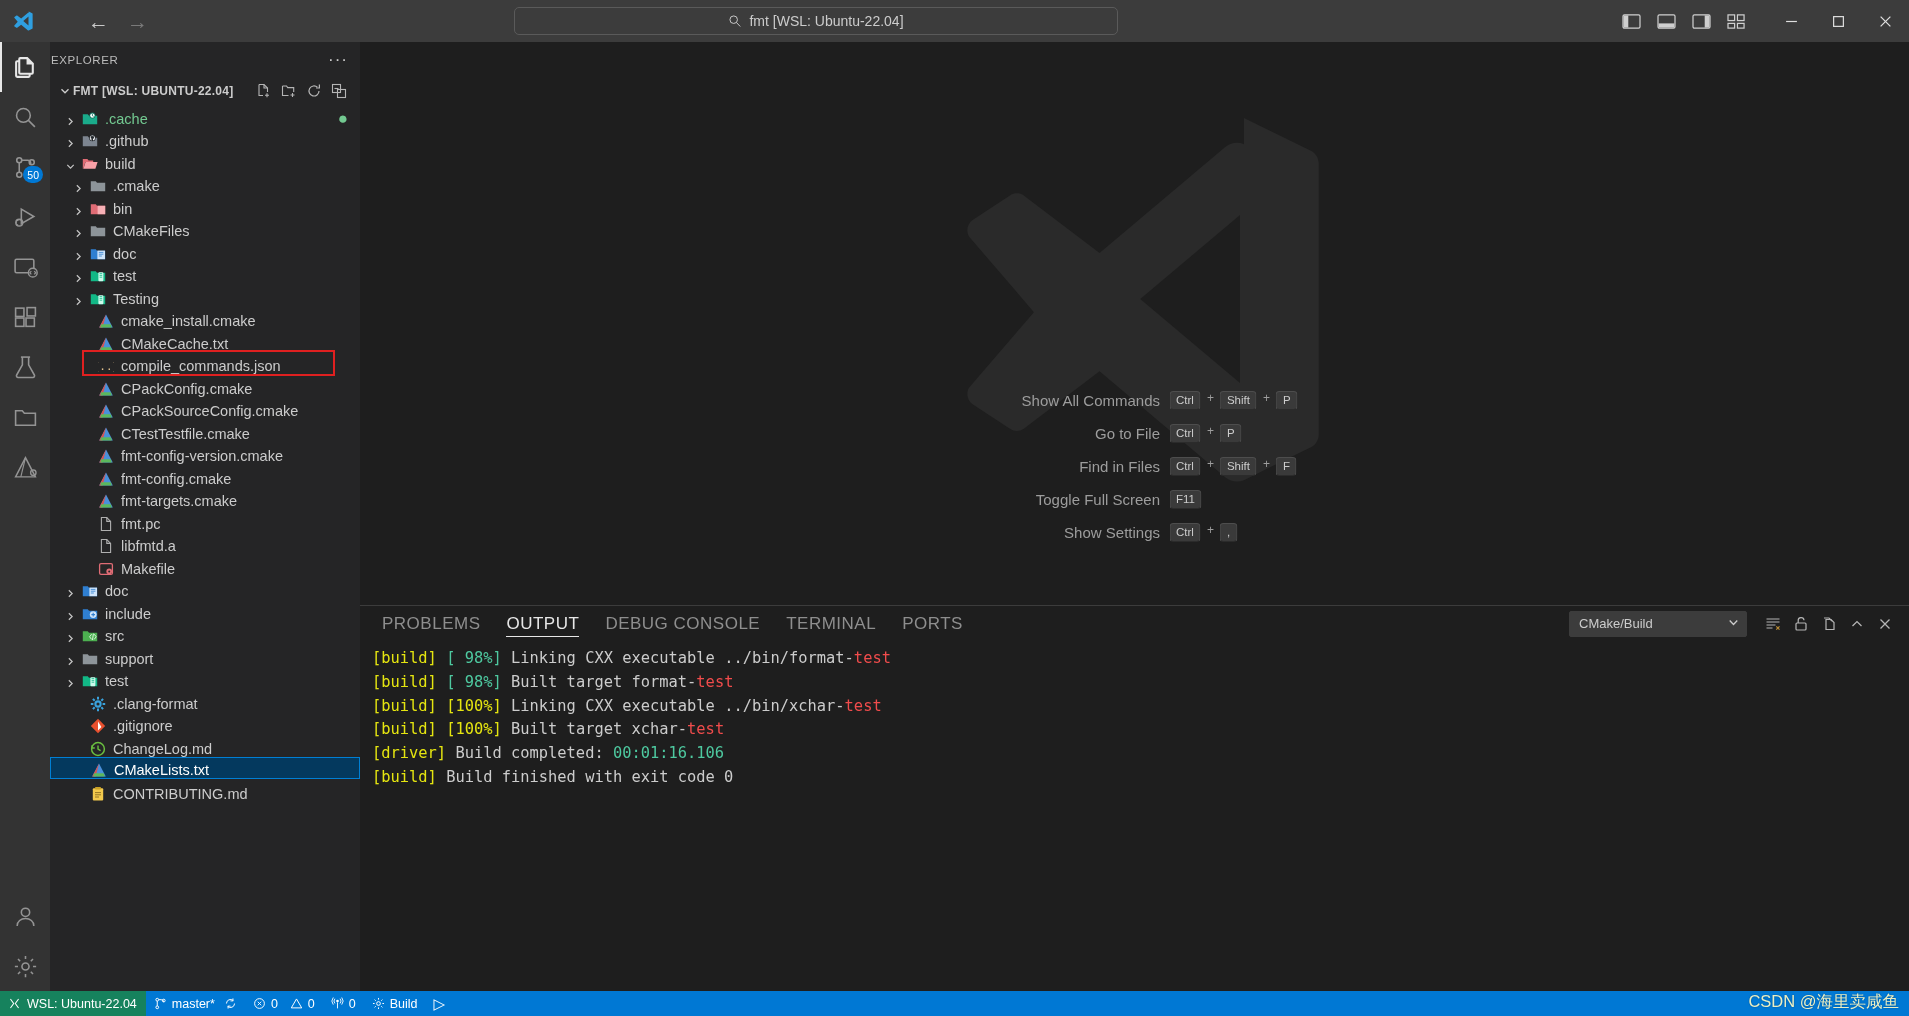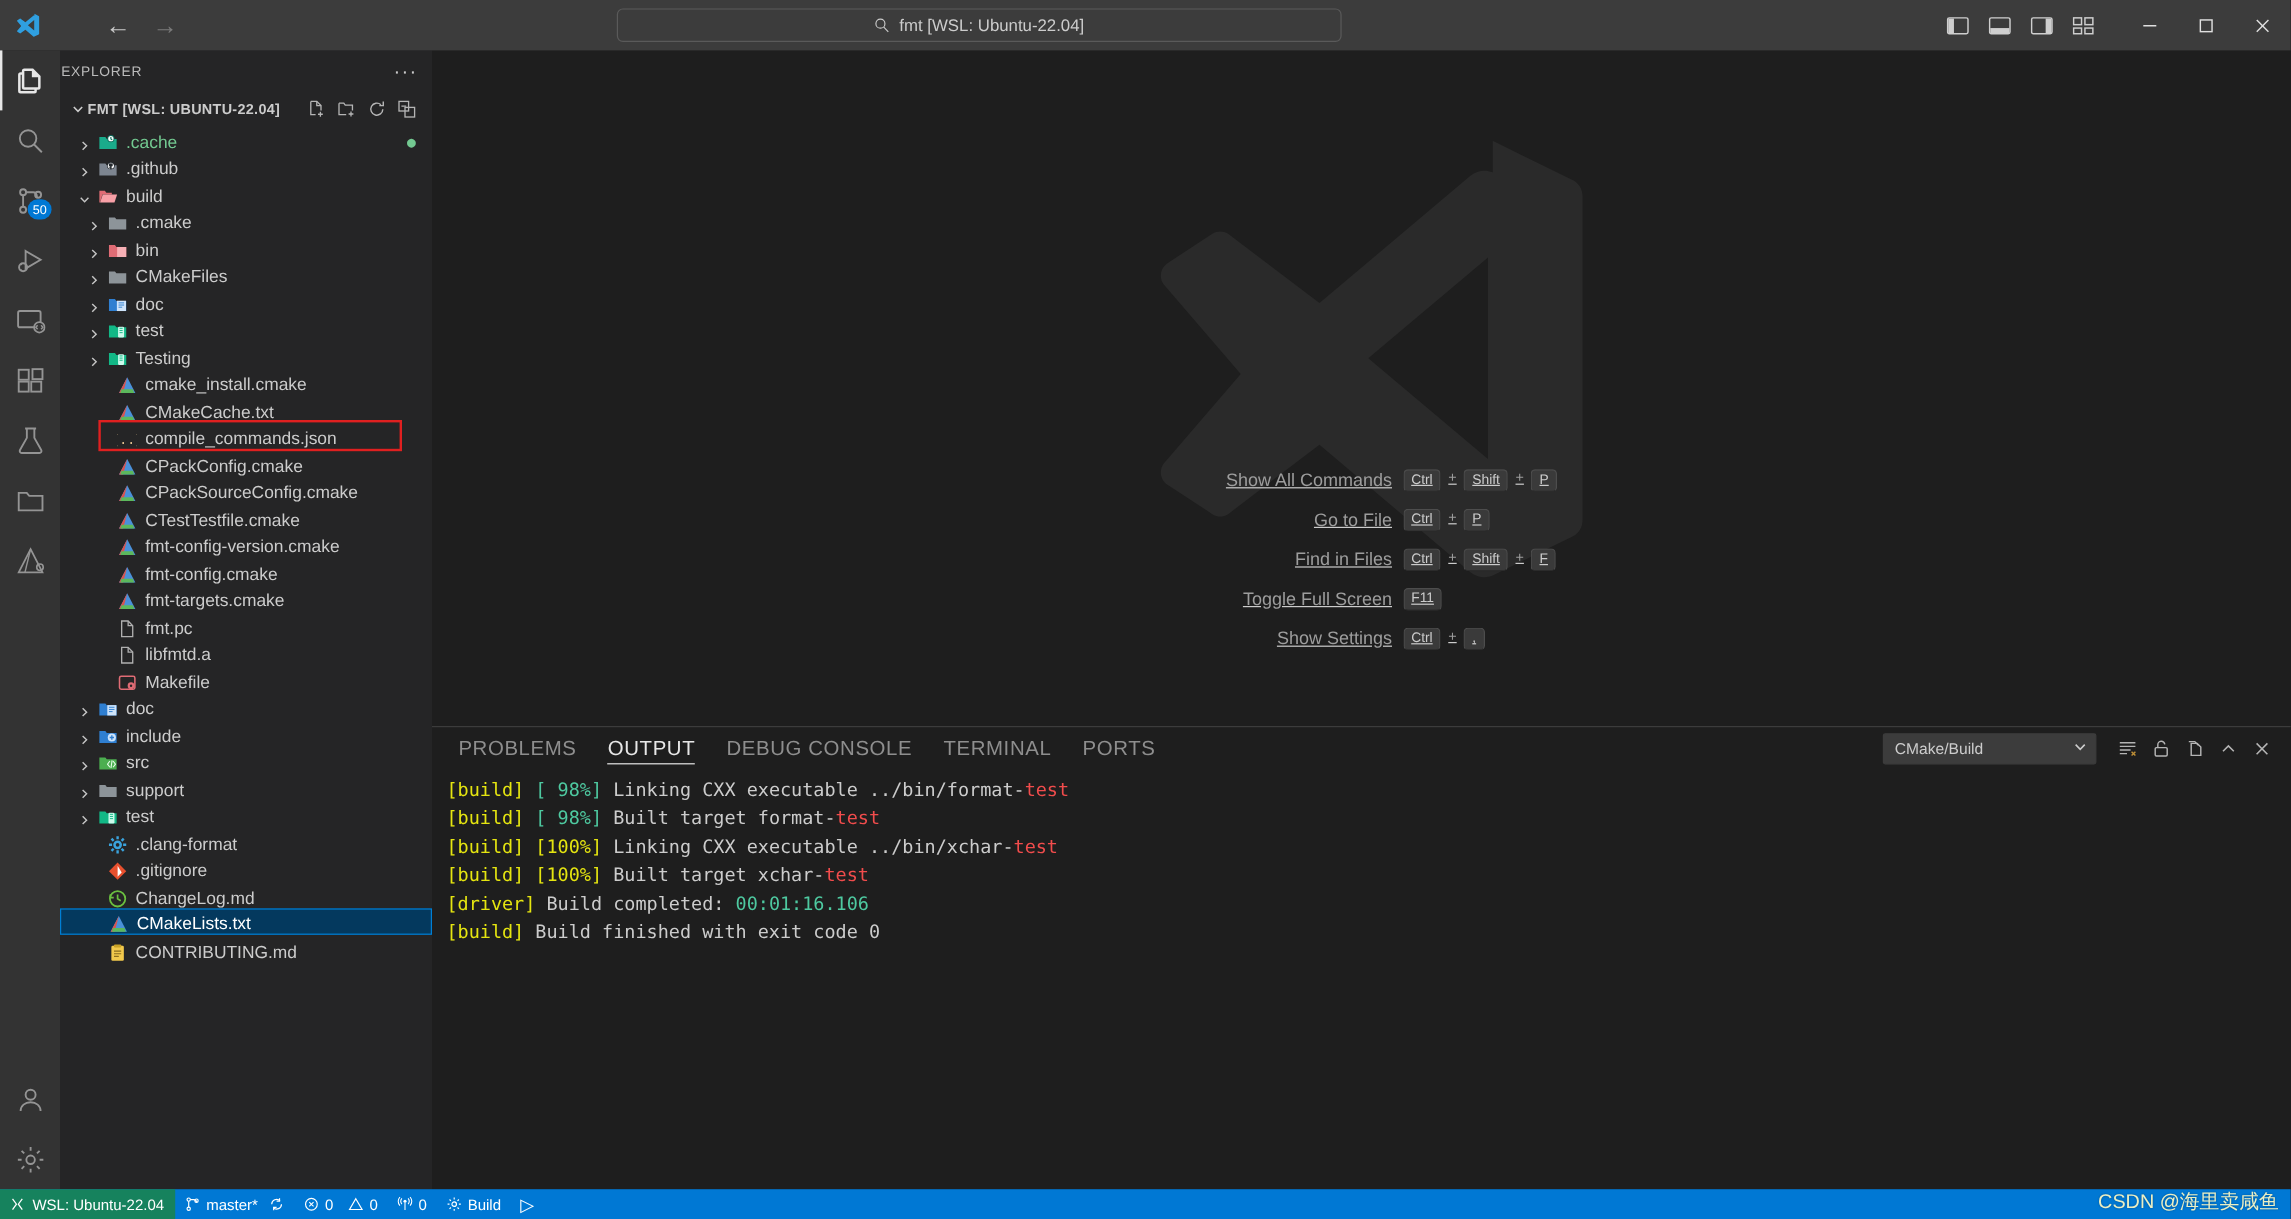--- a/index.html
+++ b/index.html
@@ -113,21 +113,21 @@
   .editor-area { flex: 1 1 auto; position: relative; overflow: hidden; }
   .watermark-logo {
     position: absolute; left: 50%; top: 46%; transform: translate(-50%,-50%);
     opacity: 1;
   }
   .watermark-logo svg { width: 420px; height: 420px; }
   .shortcuts {
     position: absolute; left: 50%; top: 62%; transform: translateX(-50%);
     display: flex; flex-direction: column; gap: 14px;
   }
-  .sc-row { display: flex; align-items: center; justify-content: flex-end; gap: 9px; text-decoration: underline; }
+  .sc-row { display: flex; align-items: center; justify-content: flex-end; gap: 9px; }
   .sc-label { font-size: 15px; color: #9d9d9d; width: 210px; text-align: right; }
   .keys { display: flex; gap: 6px; width: 150px; }
   .key {
     background: #3a3a3a; border: 1px solid #4d4d4d; border-bottom-color: #2b2b2b;
     border-radius: 4px; font-size: 11.5px; color: #cccccc; padding: 2px 6px 3px;
     min-width: 17px; text-align: center;
   }
   .plus { font-size: 12px; color: #9d9d9d; }
 
   

